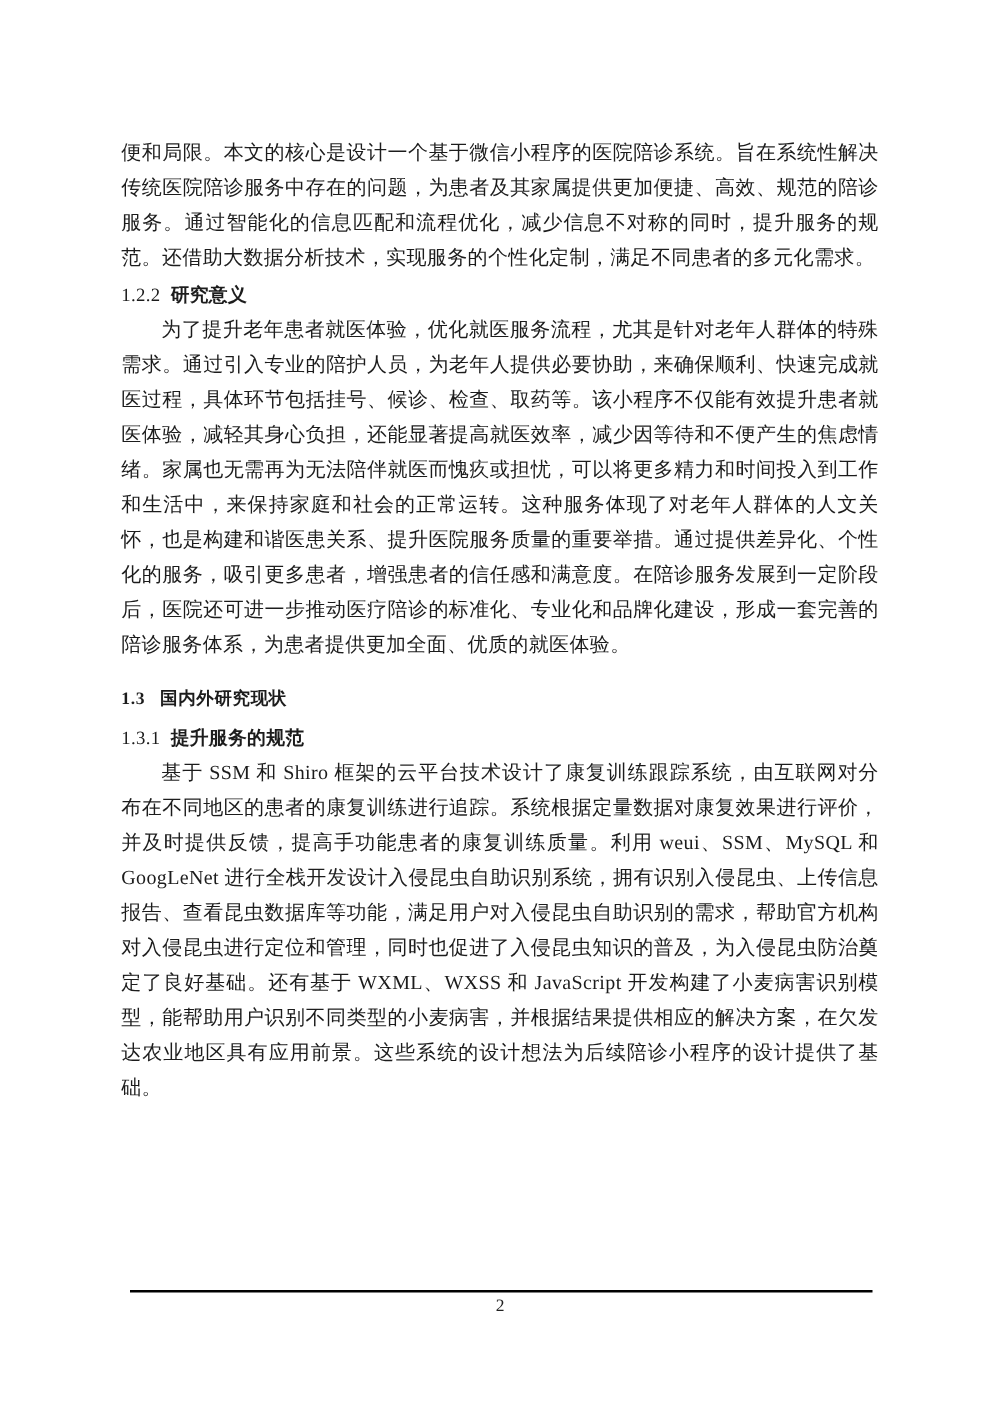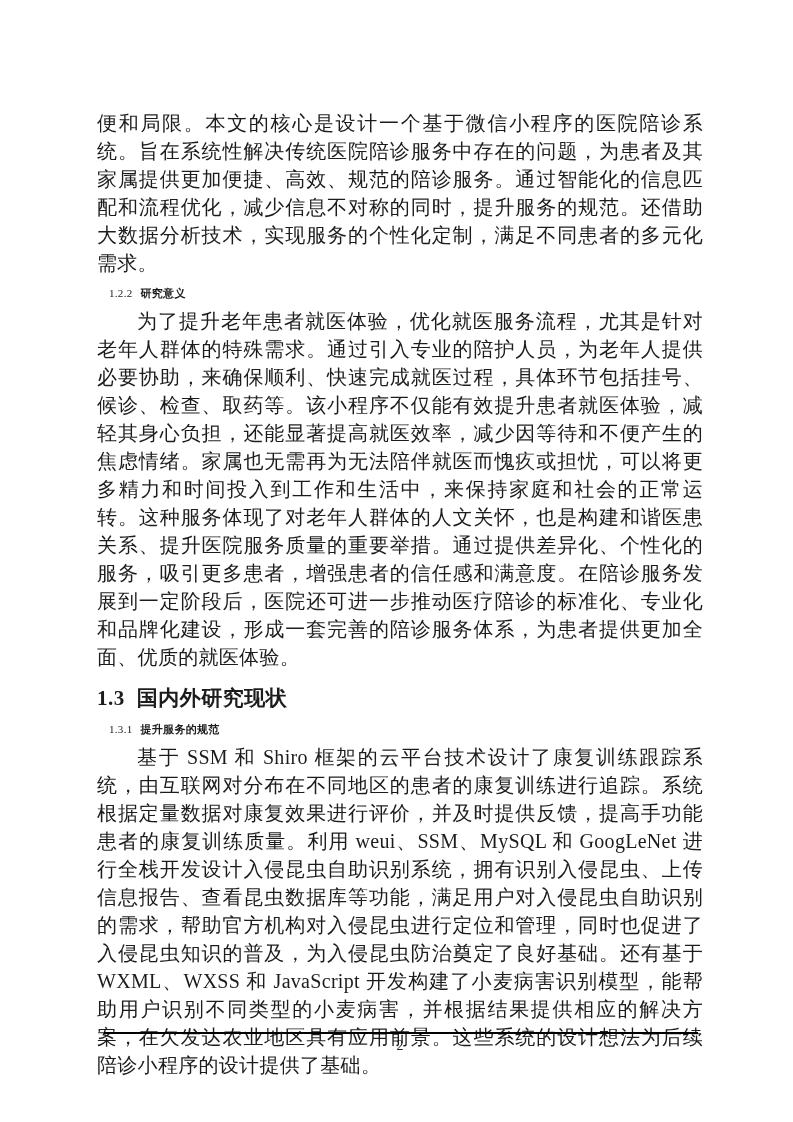--- a/index.html
+++ b/index.html
@@ -21,47 +21,47 @@
     background: #ffffff;
   }
   .content {
     position: absolute;
     left: 97px;
     top: 109px;
     width: 606px;
   }
   p.body {
     margin: 0;
-    font-size: 20px;
+    font-size: 16px;
     line-height: 28px;
     text-align: justify;
     letter-spacing: 0.3px;
   }
   p.indent { text-indent: 2em; }
 
   h2.sec {
     margin: 12px 0 0 0;
-    font-size: 21px;
+    font-size: 14px;
     line-height: 30px;
     font-weight: bold;
     letter-spacing: 0.5px;
   }
   h2.sec .hnum {
     font-family: "Liberation Serif", "DejaVu Serif", serif;
     font-weight: 600;
     margin-right: 12px;
   }
   h2.sec .httl {
     font-family: "Liberation Sans", "DejaVu Sans", sans-serif;
     font-weight: bold;
   }
 
   h3.sub {
-    margin: 2px 0 0 12px;
-    font-size: 11px;
+    margin: 2px 0 0 0;
+    font-size: 15px;
     line-height: 28px;
     font-weight: bold;
     letter-spacing: 0.3px;
   }
   h3.sub .hnum {
     font-family: "Liberation Serif", "DejaVu Serif", serif;
     font-weight: normal;
     margin-right: 8px;
   }
   h3.sub .httl {

